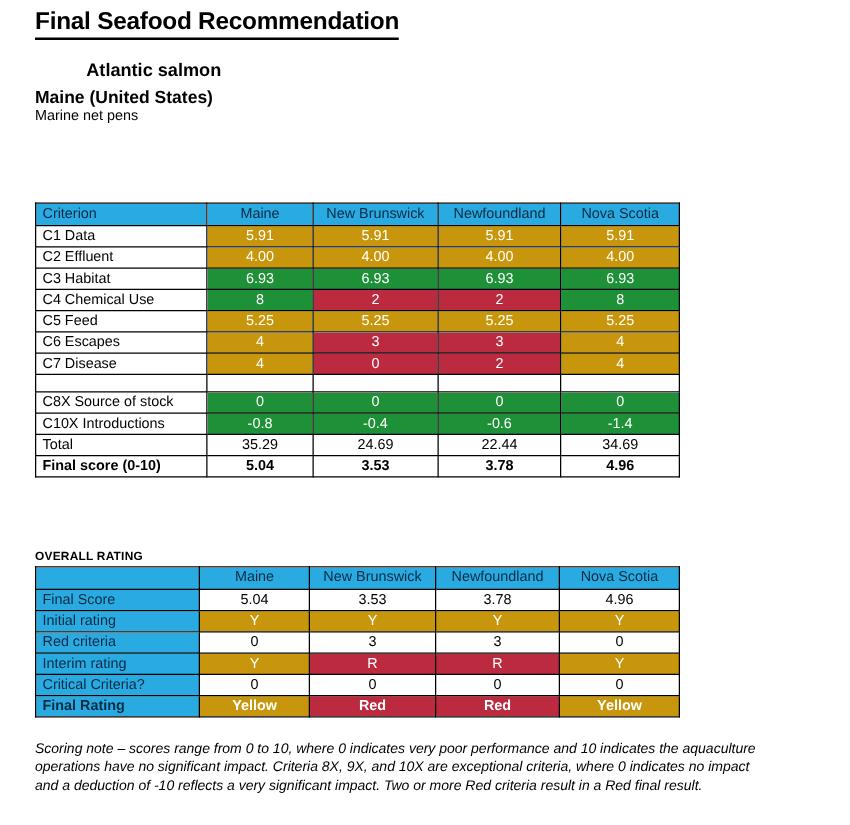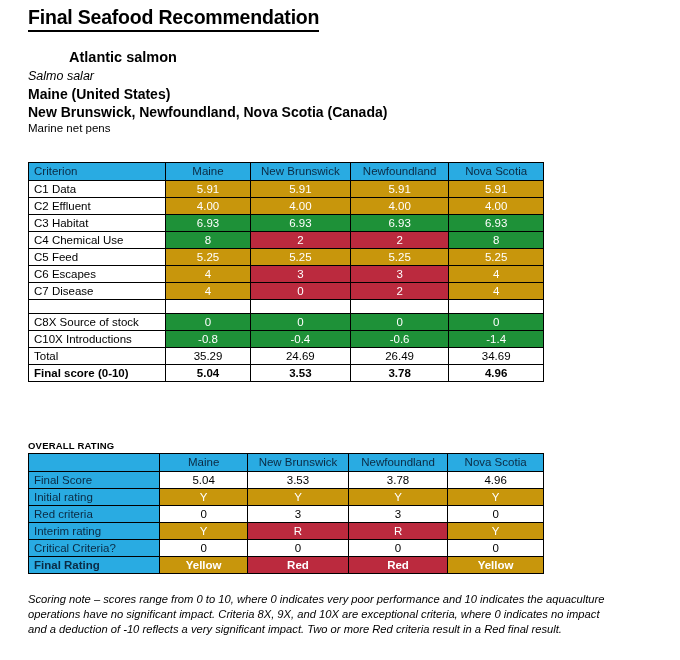--- a/index.html
+++ b/index.html
@@ -149,23 +149,21 @@
 </style>
 </head>
 <body>
 
 <div class="page">
 
   <div class="doc-title">Final Seafood Recommendation</div>
 
   <div class="species-block">
     <div class="species-common">Atlantic salmon</div>
-    <div class="species-latin">Salmo salar</div>
     <div class="species-region">Maine (United States)</div>
-    <div class="species-region">New Brunswick, Newfoundland, Nova Scotia (Canada)</div>
     <div class="species-method">Marine net pens</div>
   </div>
 
   <table class="tbl" id="criteria-table" style="top:162px;">
     <tbody>
         <tr class="hdr">
           <td class="c-label">Criterion</td>
           <td class="c-val">Maine</td>
           <td class="c-val">New Brunswick</td>
           <td class="c-val">Newfoundland</td>
@@ -238,21 +236,21 @@
           <td class="c-label">C10X Introductions</td>
           <td class="c-val fill-green">-0.8</td>
           <td class="c-val fill-green">-0.4</td>
           <td class="c-val fill-green">-0.6</td>
           <td class="c-val fill-green">-1.4</td>
         </tr>
         <tr>
           <td class="c-label">Total</td>
           <td class="c-val fill-white">35.29</td>
           <td class="c-val fill-white">24.69</td>
-          <td class="c-val fill-white">26.49</td>
+          <td class="c-val fill-white">22.44</td>
           <td class="c-val fill-white">34.69</td>
         </tr>
         <tr>
           <td class="c-label bold">Final score (0-10)</td>
           <td class="c-val fill-white bold">5.04</td>
           <td class="c-val fill-white bold">3.53</td>
           <td class="c-val fill-white bold">3.78</td>
           <td class="c-val fill-white bold">4.96</td>
         </tr>
       </tbody>

